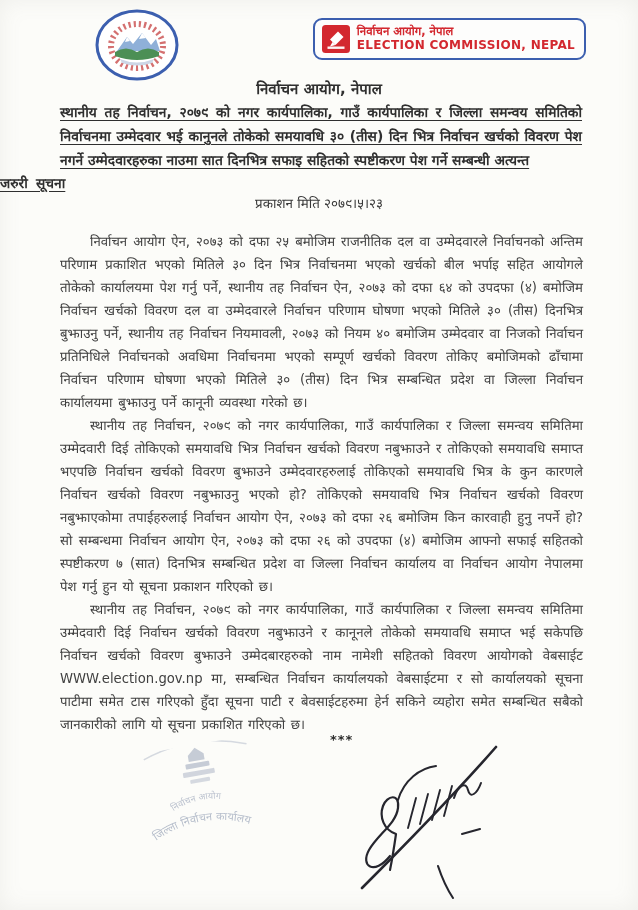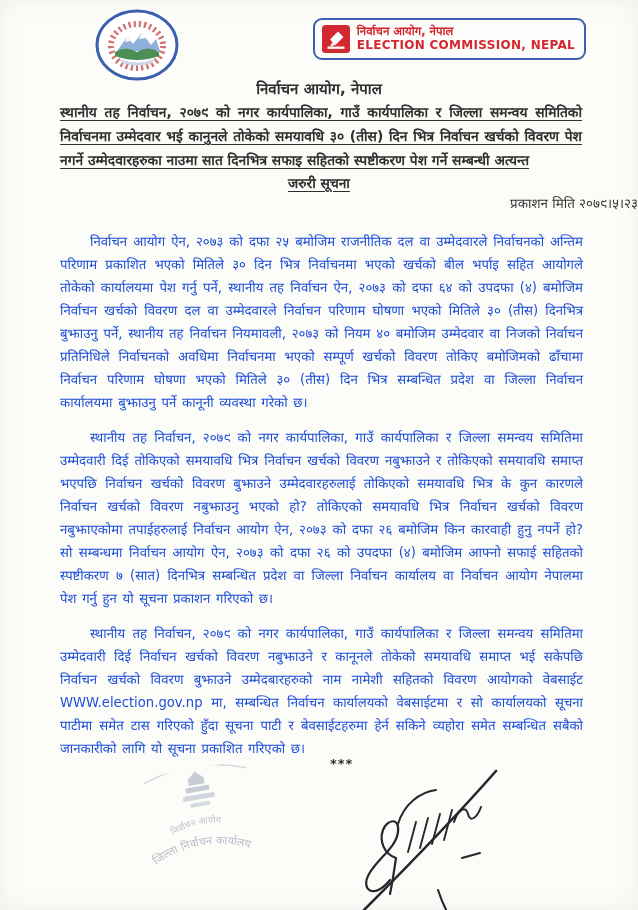--- a/index.html
+++ b/index.html
@@ -30,31 +30,32 @@
     text-align:center;font-weight:bold;font-size:15px;color:#2f2f2f;
     margin:0 60px 2px 60px;
   }
   .heading{
     margin:2px 56px 0 60px;
     font-weight:bold;font-size:13.8px;line-height:24px;color:#2f2f2f;
     text-align:justify;text-decoration:underline;
     text-underline-offset:3px;
   }
   .heading-tail{
-    text-align:center;font-weight:bold;font-size:13.8px;color:#2f2f2f;
+    text-align:left;font-weight:bold;font-size:13.8px;color:#2f2f2f;
     text-decoration:underline;text-underline-offset:3px;
     margin:1px 0 2px 0;
+    font-family:Liberation Mono, monospace;
   }
   .published{
-    text-align:right;font-size:13.4px;color:#383838;margin:0 0 18px 0;
+    text-align:center;font-size:13.4px;color:#383838;margin:0 0 18px 0;
   }
   
   .body-text p{
-    margin:12px 55px 0 60px;
-    font-size:13.2px;line-height:23px;color:#1d4ed8;
+    margin:0 55px 0 60px;
+    font-size:13.2px;line-height:23px;color:#404040;
     text-align:justify;text-indent:30px;
     word-spacing:1.5px;
   }
   
   .footer-zone{position:relative;height:285px;}
   .stars{
     position:absolute;left:330px;top:-4px;
     font-size:13px;font-weight:bold;letter-spacing:1px;color:#2d2d2d;
   }
   .stamp{

